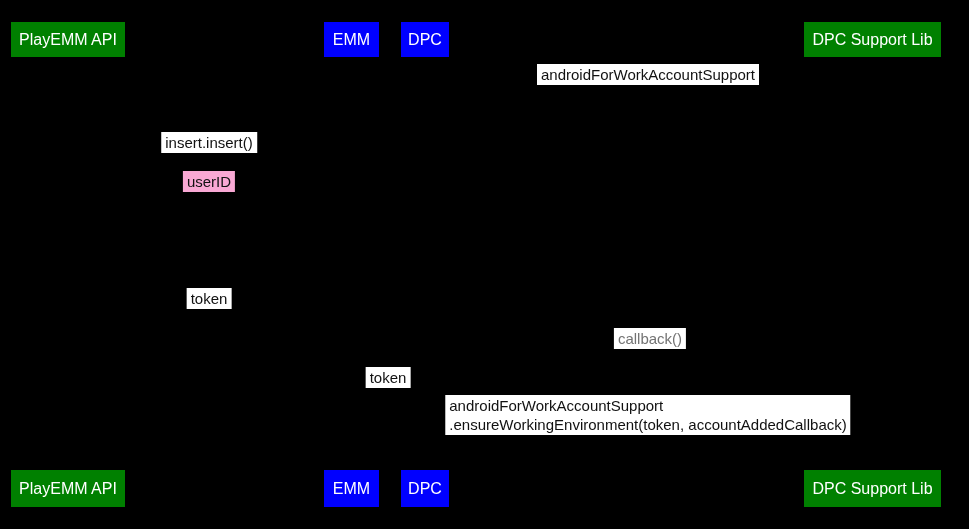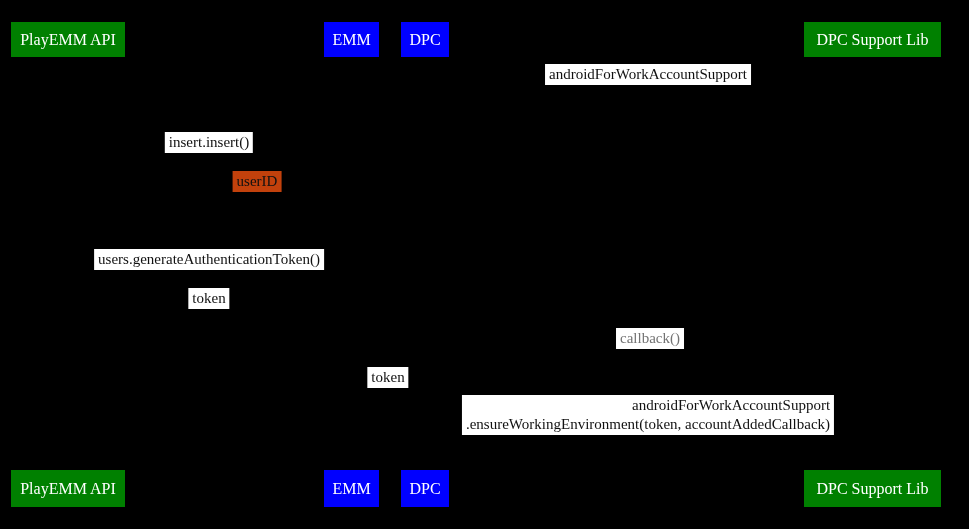--- a/index.html
+++ b/index.html
@@ -6,41 +6,41 @@
     margin: 0;
     padding: 0;
     background: #000000;
   }
   .stage {
     position: relative;
     width: 969px;
     height: 529px;
     background: #000000;
     overflow: hidden;
-    font-family: Liberation Serif, serif;
+    font-family: Liberation Sans, sans-serif;
   }
   .participant {
     position: absolute;
     display: flex;
     align-items: center;
     justify-content: center;
     color: #ffffff;
     font-size: 16px;
     white-space: nowrap;
     box-sizing: border-box;
   }
   .msg-label {
     position: absolute;
     transform: translateX(-50%);
     background: #ffffff;
     color: #111111;
     font-size: 15px;
     line-height: 19px;
     padding: 1px 4px;
-    text-align: right;
+    text-align: left;
     white-space: nowrap;
   }
   .msg-line {
     display: block;
   }
 </style>
 </head>
 <body>
 
 <div class="stage" style="background: rgb(0, 0, 0);">
@@ -51,25 +51,22 @@
     <div class="participant" style="left: 11px; top: 470px; width: 114px; height: 37px; background: rgb(0, 128, 0); color: rgb(255, 255, 255);">PlayEMM API</div>
     <div class="participant" style="left: 324px; top: 470px; width: 55px; height: 37px; background: rgb(0, 0, 255); color: rgb(255, 255, 255);">EMM</div>
     <div class="participant" style="left: 401px; top: 470px; width: 48px; height: 37px; background: rgb(0, 0, 255); color: rgb(255, 255, 255);">DPC</div>
     <div class="participant" style="left: 804px; top: 470px; width: 137px; height: 37px; background: rgb(0, 128, 0); color: rgb(255, 255, 255);">DPC Support Lib</div>
     <div class="msg-label" style="left: 648px; top: 64px; background: rgb(255, 255, 255); color: rgb(17, 17, 17);">
       <span class="msg-line">androidForWorkAccountSupport</span>
     </div>
     <div class="msg-label" style="left: 209px; top: 132px; background: rgb(255, 255, 255); color: rgb(17, 17, 17);">
       <span class="msg-line">insert.insert()</span>
     </div>
-    <div class="msg-label" style="left: 209px; top: 171px; background: #c2410c; color: rgb(17, 17, 17); margin-left: 48px;">
+    <div class="msg-label" style="left: 209px; top: 171px; background: #f9a8d4; color: rgb(17, 17, 17);">
       <span class="msg-line">userID</span>
-    </div>
-    <div class="msg-label" style="left: 209px; top: 249px; background: rgb(255, 255, 255); color: rgb(17, 17, 17);">
-      <span class="msg-line">users.generateAuthenticationToken()</span>
     </div>
     <div class="msg-label" style="left: 209px; top: 288px; background: rgb(255, 255, 255); color: rgb(17, 17, 17);">
       <span class="msg-line">token</span>
     </div>
     <div class="msg-label" style="left: 650px; top: 328px; background: rgb(255, 255, 255); color: #737373;">
       <span class="msg-line">callback()</span>
     </div>
     <div class="msg-label" style="left: 388px; top: 367px; background: rgb(255, 255, 255); color: rgb(17, 17, 17);">
       <span class="msg-line">token</span>
     </div>

